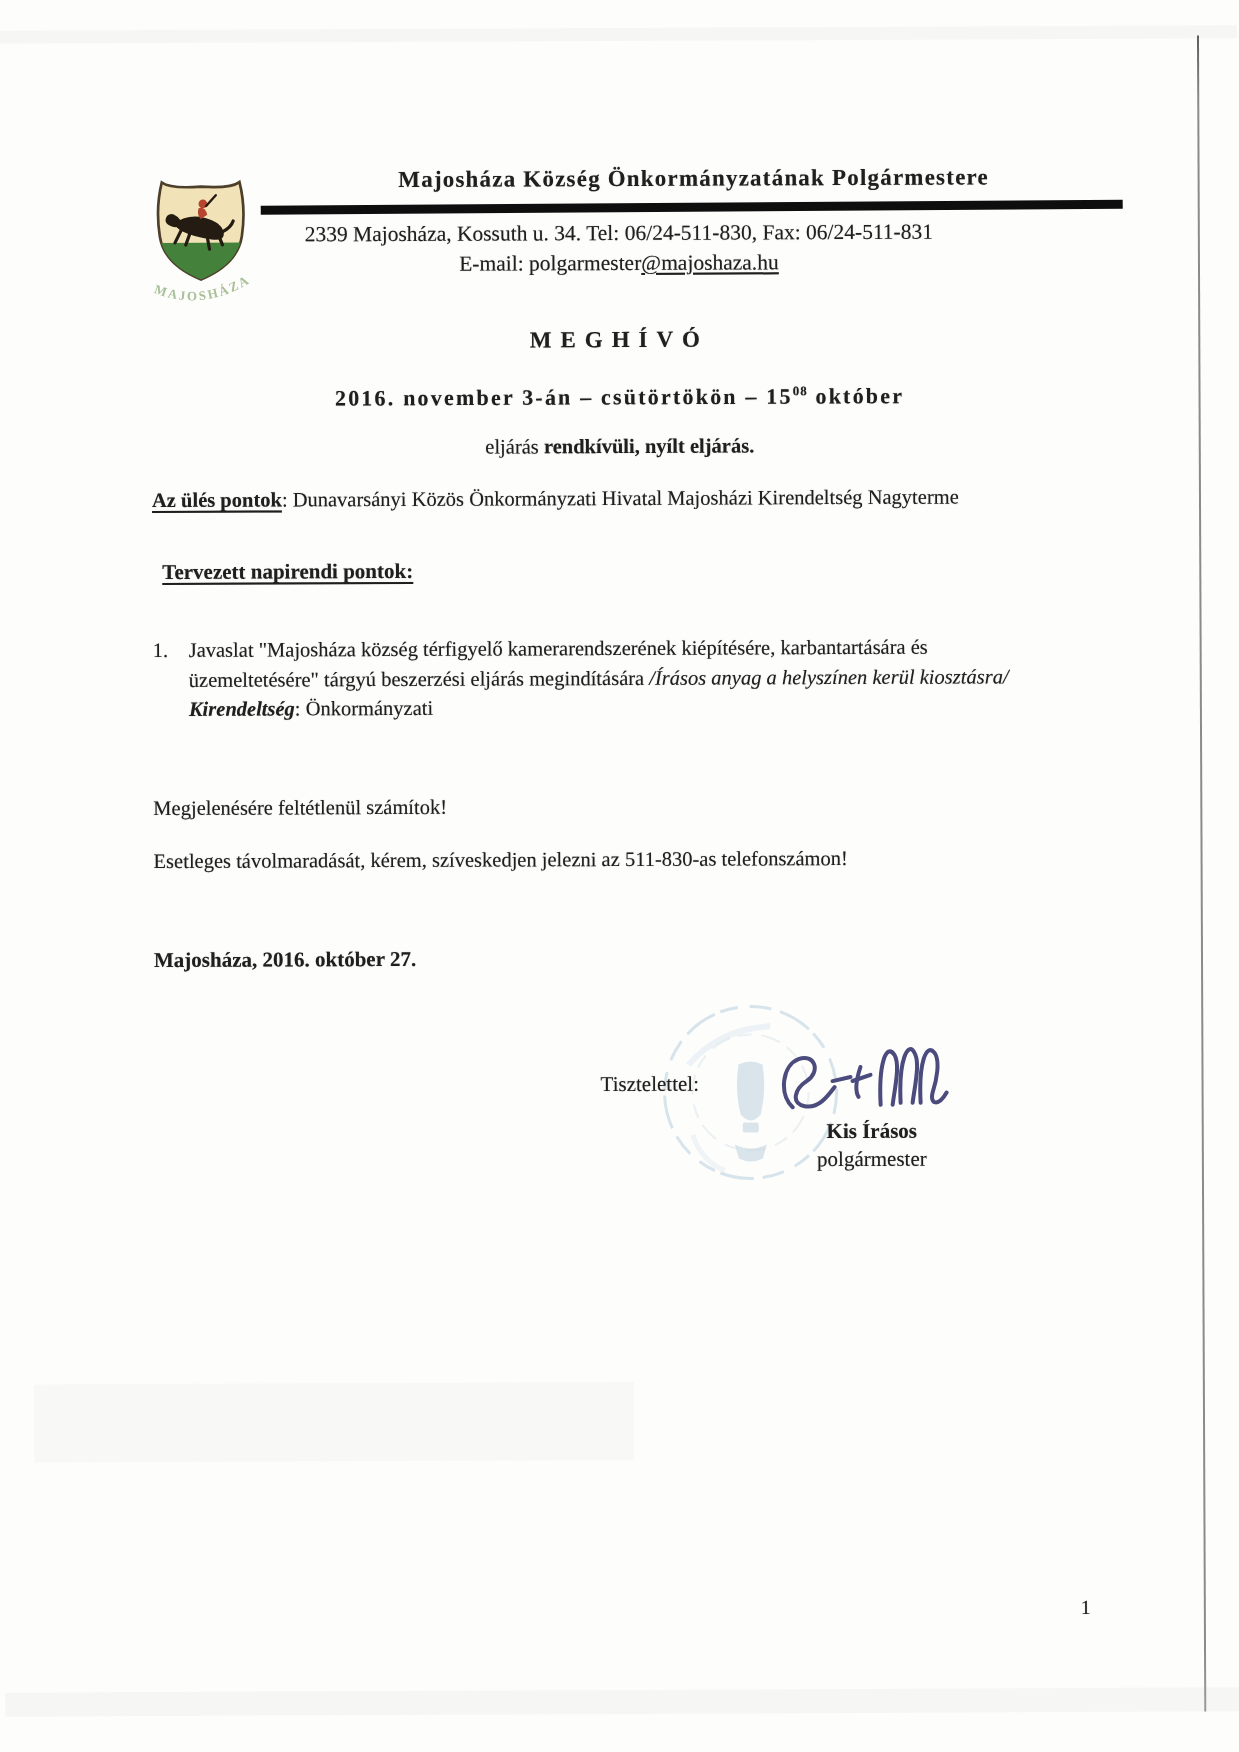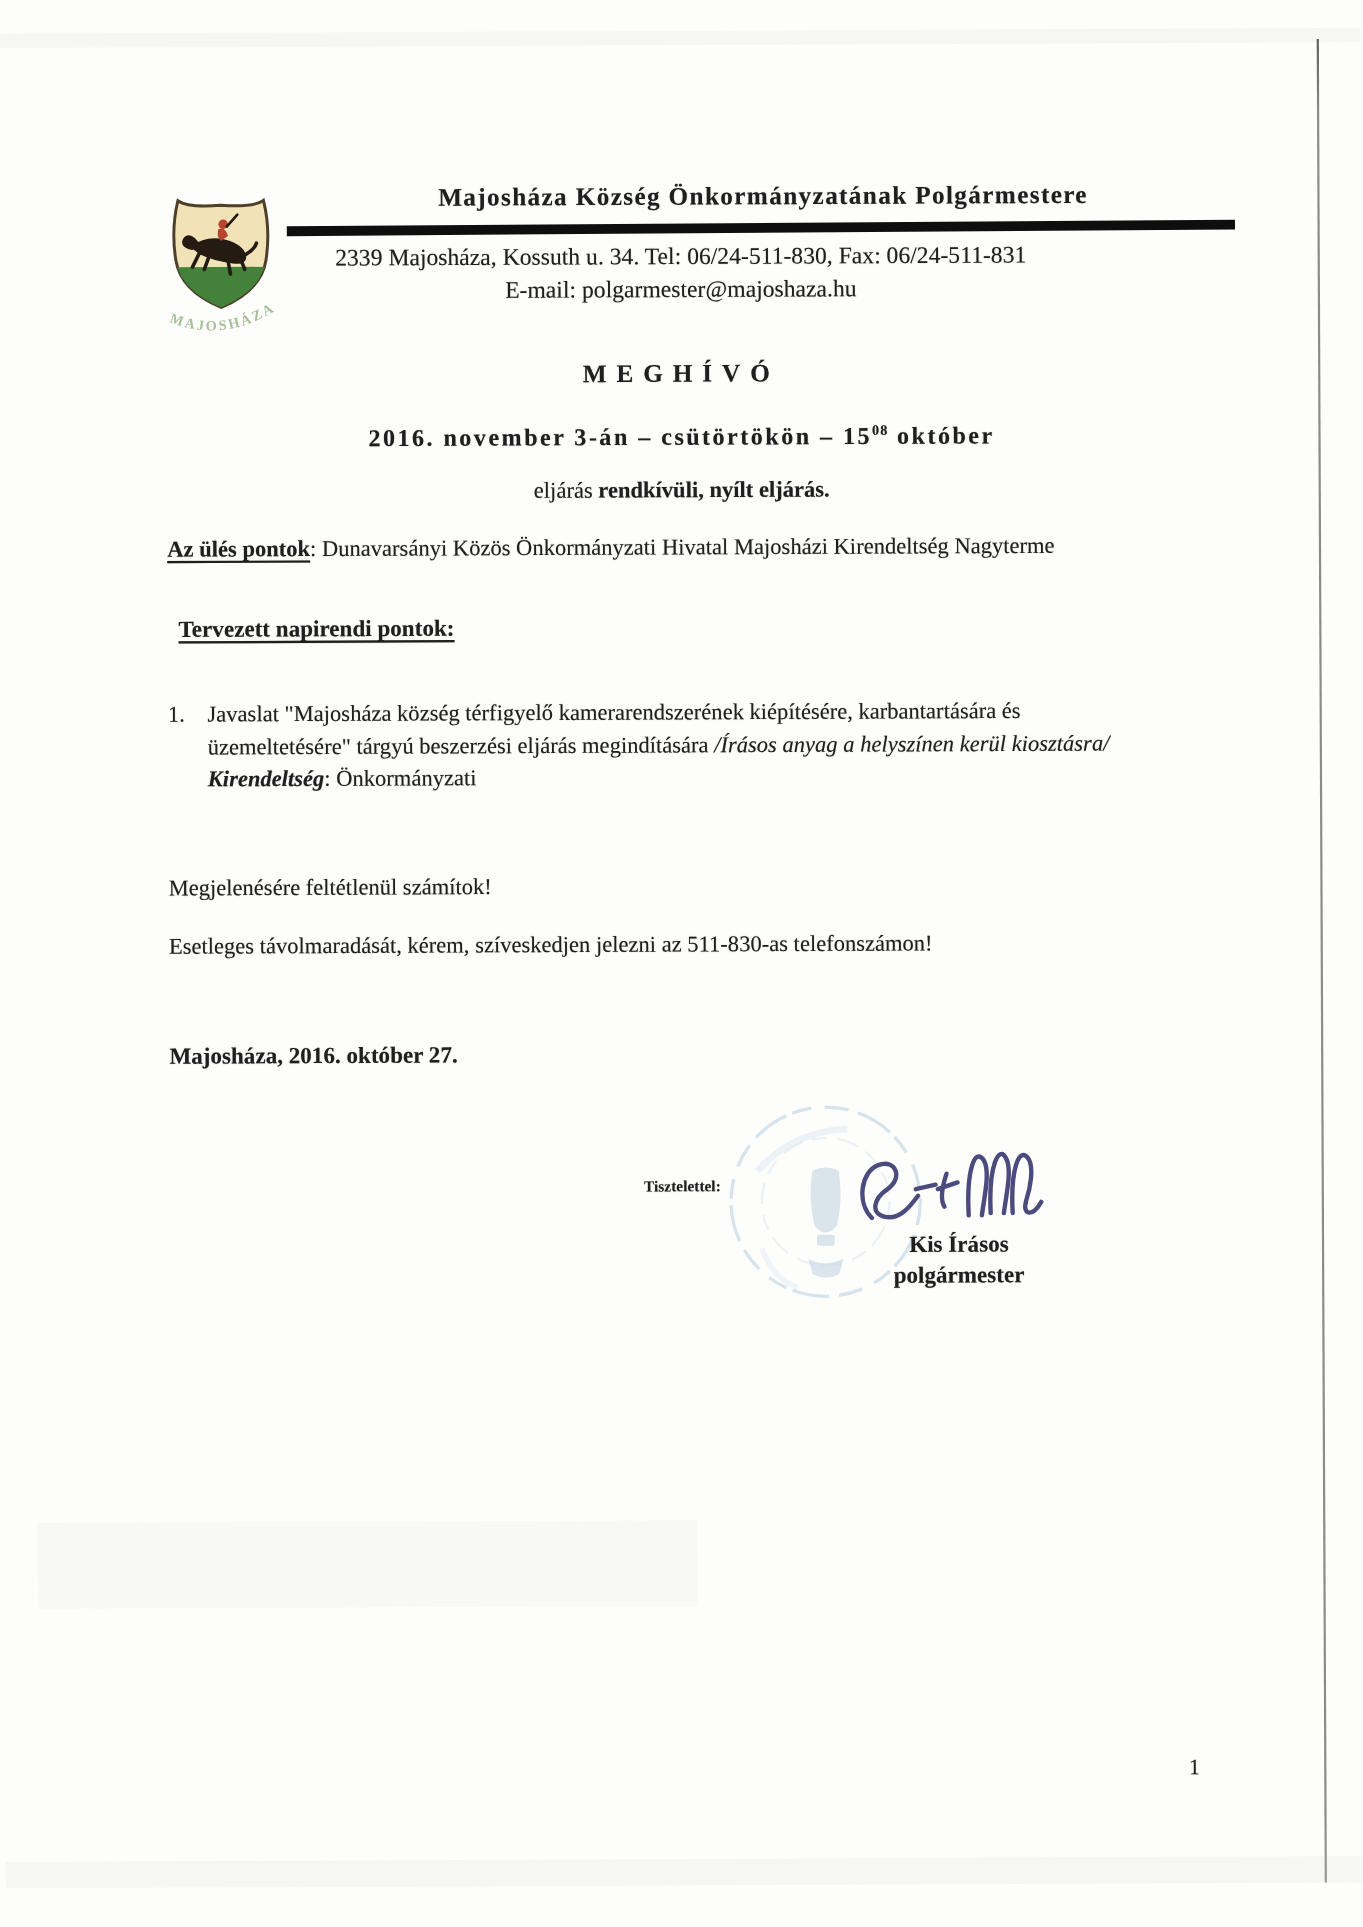--- a/index.html
+++ b/index.html
@@ -15,21 +15,21 @@
   .abs{position:absolute;}
   .fuzz{text-shadow:0 0 1px rgba(30,30,30,.45);}
   .center{text-align:center;}
   .band{position:absolute;pointer-events:none;}
 
   
   .header-title{left:255px;top:166px;width:880px;font-size:23px;font-weight:bold;letter-spacing:1.2px;}
   .header-rule{left:262px;top:203px;width:862px;height:9px;background:#0e0e0e;transform:rotate(-0.15deg);}
   .header-address{left:150px;top:221px;width:940px;font-size:21.5px;}
   .header-email{left:150px;top:251px;width:940px;font-size:21.5px;}
-  .u{text-underline-offset:3px;}
+  .u{text-decoration:underline;text-underline-offset:3px;}
 
   
   .meghivo{left:150px;top:327px;width:940px;font-size:23px;font-weight:bold;letter-spacing:9px;}
   .date-row{left:150px;top:384px;width:940px;font-size:22px;font-weight:bold;letter-spacing:2.2px;}
   .date-row sup{font-size:13px;letter-spacing:1px;}
   .held-row{left:150px;top:435px;width:940px;font-size:20.5px;}
   .location-row{left:152px;top:487px;width:980px;font-size:20.5px;}
   .heading-ul{font-weight:bold;text-decoration:underline;text-decoration-thickness:2px;text-underline-offset:4px;}
   .agenda-heading{left:162px;top:558px;font-size:21px;}
 
@@ -37,24 +37,24 @@
   .agenda-num{width:36px;flex:0 0 36px;}
   .item-text{margin:0;}
   .item-presenter{margin:0;}
 
   .closing1{left:152px;top:795px;font-size:20.5px;}
   .closing2{left:152px;top:848px;font-size:20.5px;}
   .dateline{left:152px;top:946px;font-size:21px;font-weight:bold;}
 
   
   .stamp{left:648px;top:995px;opacity:.55;}
-  .salutation{left:583px;top:1072px;font-size:14px;font-weight:bold;}
+  .salutation{left:598px;top:1072px;font-size:21px;font-weight:normal;}
   .signature{left:772px;top:1030px;}
   .sig-name{left:779px;top:1120px;width:180px;font-size:21px;font-weight:bold;text-align:center;}
-  .sig-role{left:769px;top:1148px;width:200px;font-size:21px;font-weight:bold;text-align:center;}
+  .sig-role{left:769px;top:1148px;width:200px;font-size:21px;font-weight:normal;text-align:center;}
 
   .page-number{left:1076px;top:1598px;font-size:20px;}
 
   
   .vline{left:1199px;top:38px;width:2px;height:1676px;background:linear-gradient(#5f5f5f,#8b8b8b 4%,#8b8b8b 96%,#9a9a9a);}
   .band-top{left:0;top:28px;width:1239px;height:13px;background:rgba(190,190,190,.10);}
   .band-mid{left:30px;top:1382px;width:600px;height:78px;background:rgba(120,120,120,.035);}
   .band-bottom{left:0;top:1690px;width:1239px;height:24px;background:rgba(150,160,155,.07);}
 </style>
 </head>

